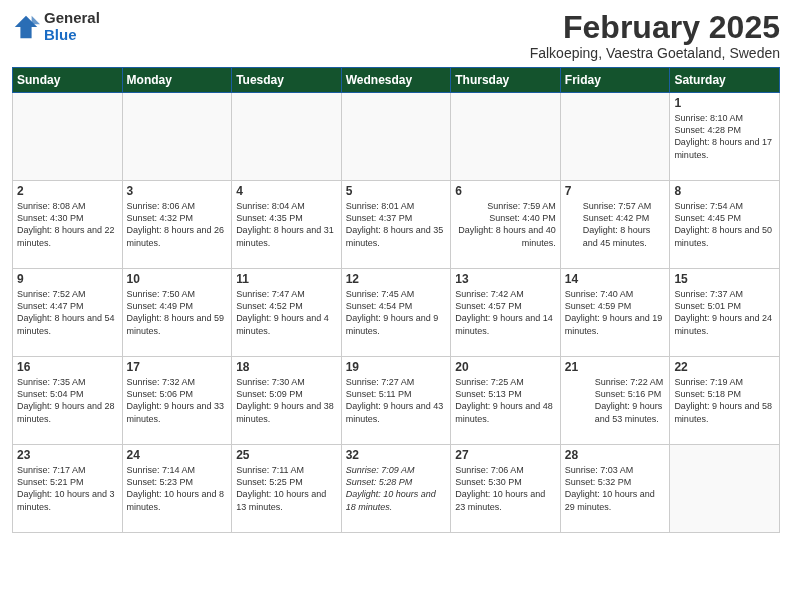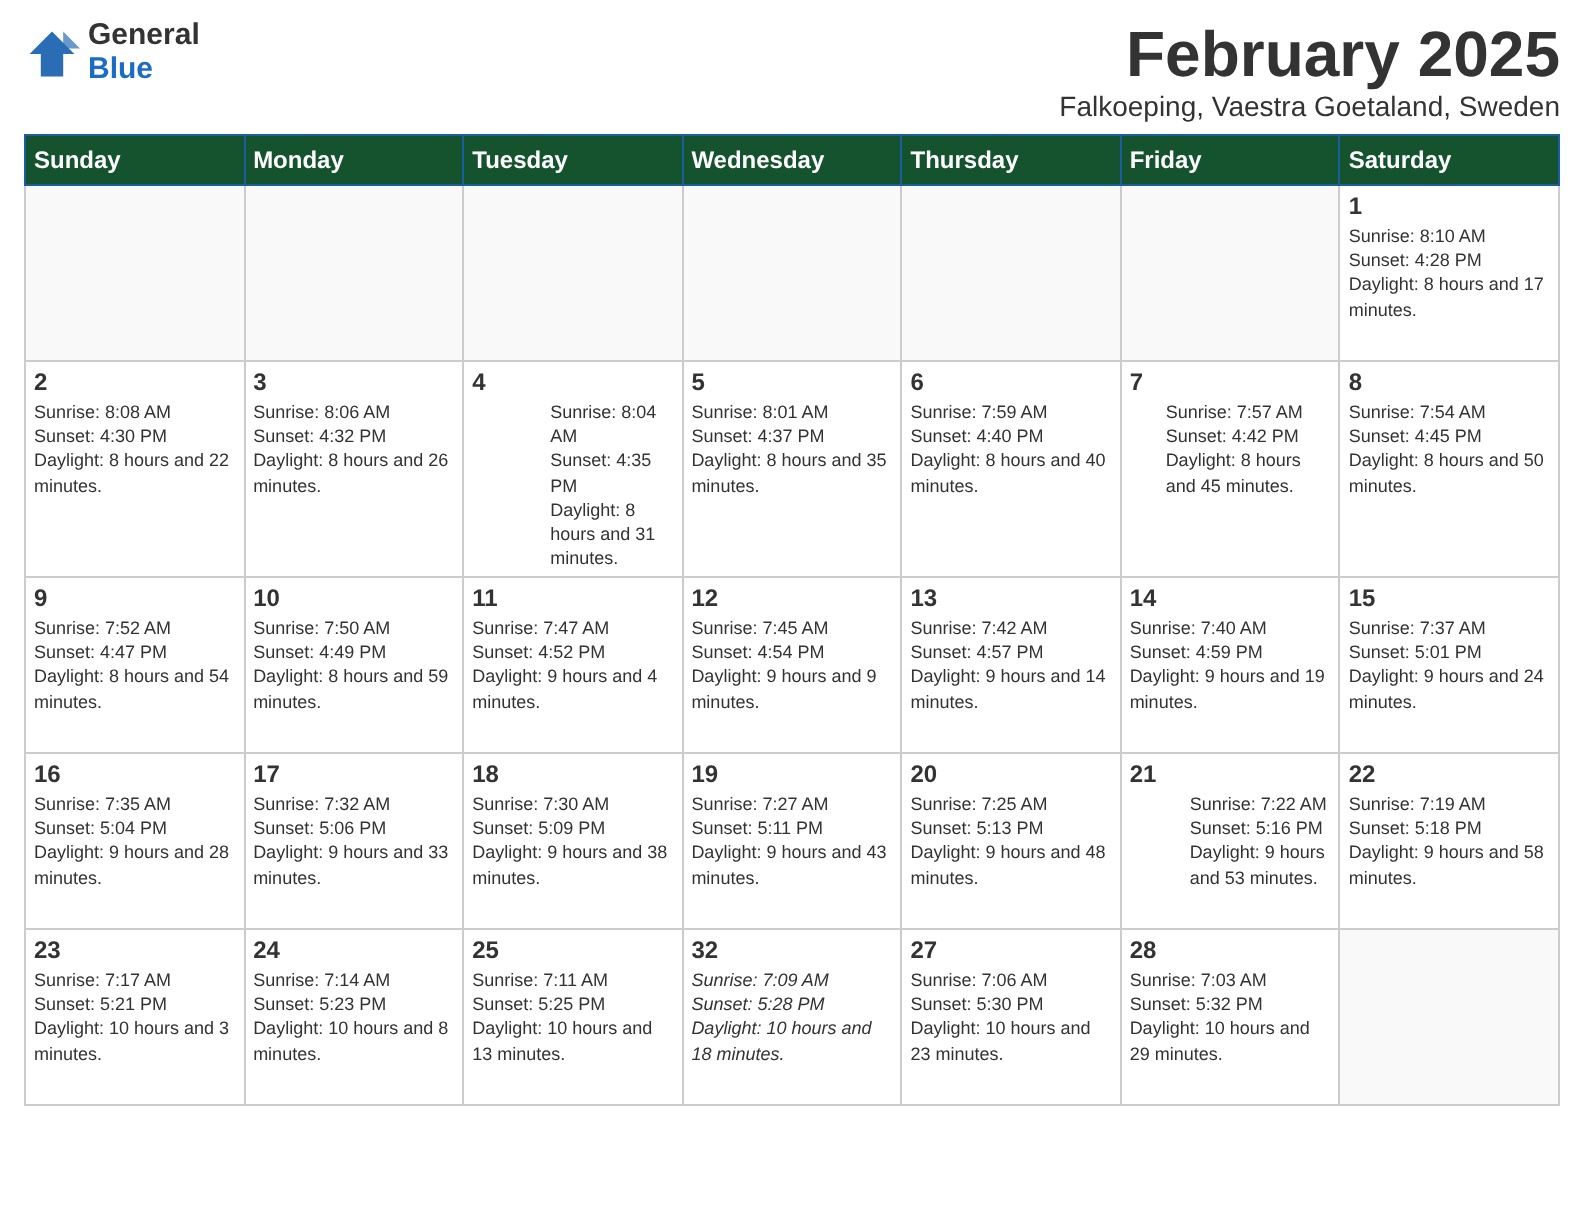--- a/index.html
+++ b/index.html
@@ -152,33 +152,33 @@
 Daylight: 8 hours and 22 minutes.</div>
           </td>
           <td>
             <div class="day-number">3</div>
             <div class="day-info" style="white-space: pre-line;">Sunrise: 8:06 AM
 Sunset: 4:32 PM
 Daylight: 8 hours and 26 minutes.</div>
           </td>
           <td>
             <div class="day-number">4</div>
-            <div class="day-info" style="white-space: pre-line; margin-left: 39px;">Sunrise: 8:04 AM
+            <div class="day-info" style="white-space: pre-line;">Sunrise: 8:04 AM
 Sunset: 4:35 PM
 Daylight: 8 hours and 31 minutes.</div>
           </td>
           <td>
             <div class="day-number">5</div>
             <div class="day-info" style="white-space: pre-line;">Sunrise: 8:01 AM
 Sunset: 4:37 PM
 Daylight: 8 hours and 35 minutes.</div>
           </td>
           <td>
             <div class="day-number">6</div>
-            <div class="day-info" style="white-space: pre-line;">Sunrise: 7:59 AM
+            <div class="day-info" style="white-space: pre-line; text-align: right;">Sunrise: 7:59 AM
 Sunset: 4:40 PM
 Daylight: 8 hours and 40 minutes.</div>
           </td>
           <td>
             <div class="day-number">7</div>
             <div class="day-info" style="white-space: pre-line; margin-left: 18px;">Sunrise: 7:57 AM
 Sunset: 4:42 PM
 Daylight: 8 hours and 45 minutes.</div>
           </td>
           <td>

